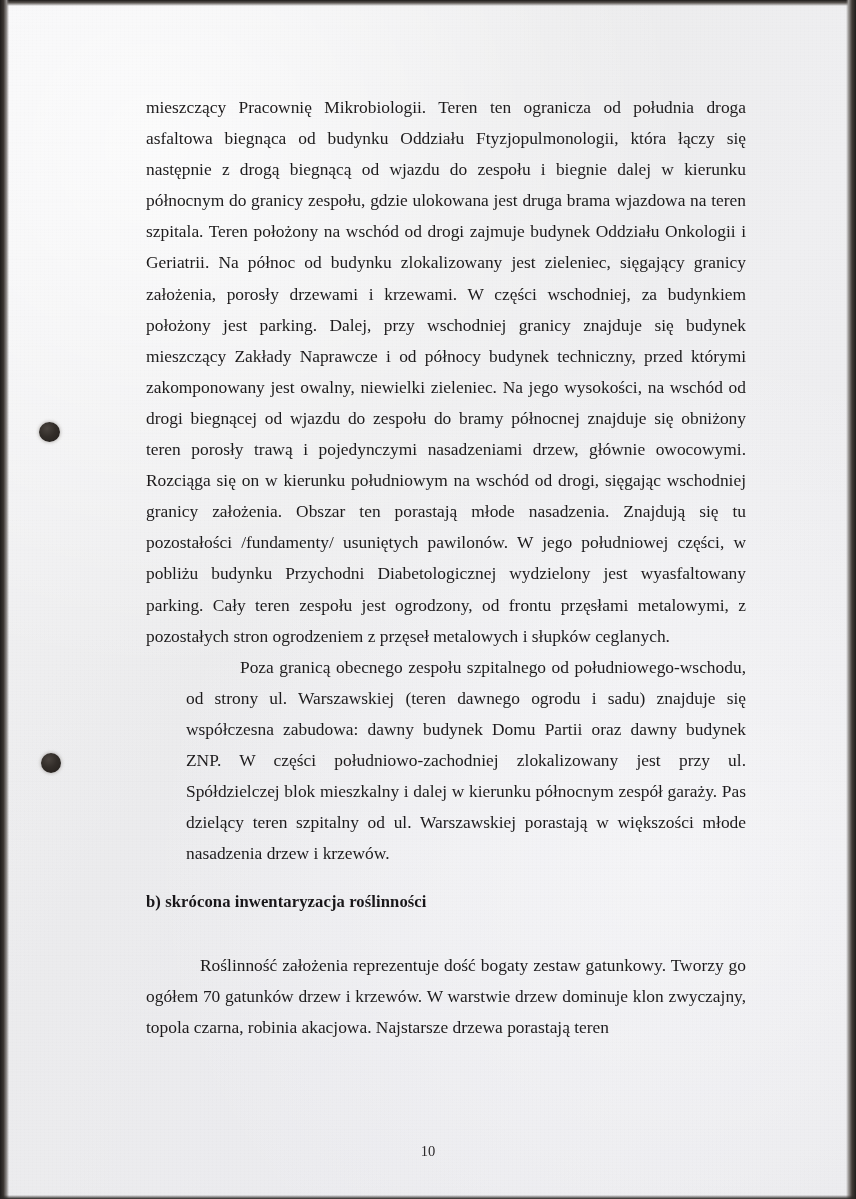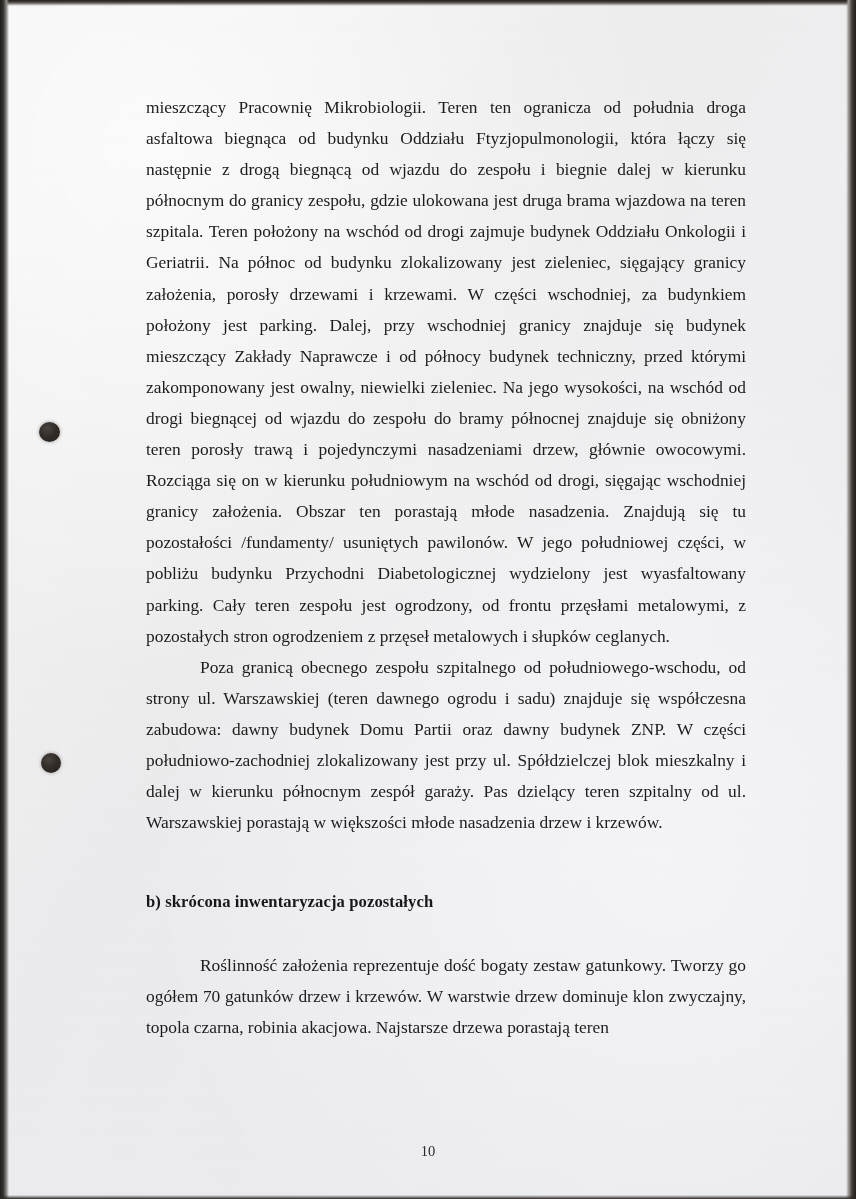--- a/index.html
+++ b/index.html
@@ -85,20 +85,21 @@
     -webkit-font-smoothing: antialiased;
   }
 
   .text-body p {
     margin: 0;
     text-indent: 0;
   }
 
   .text-body p.indented {
     text-indent: 54px;
+    margin-left: 40px;
   }
 
   .section-heading {
     position: absolute;
     left: 146px;
     top: 892px;
     font-family: "Liberation Serif", "DejaVu Serif", serif;
     font-size: 16.6px;
     font-weight: bold;
     color: #19171a;
@@ -164,21 +165,21 @@
   <div class="edge-bottom"></div>
 
   <div class="punch-hole top"></div>
   <div class="punch-hole bottom"></div>
 
   <div class="text-body">
     <p>mieszczący Pracownię Mikrobiologii. Teren ten ogranicza od południa droga asfaltowa biegnąca od budynku Oddziału Ftyzjopulmonologii, która łączy się następnie z drogą biegnącą od wjazdu do zespołu i biegnie dalej w kierunku północnym do granicy zespołu, gdzie ulokowana jest druga brama wjazdowa na teren szpitala. Teren położony na wschód od drogi zajmuje budynek Oddziału Onkologii i Geriatrii. Na północ od budynku zlokalizowany jest zieleniec, sięgający granicy założenia, porosły drzewami i krzewami. W części wschodniej, za budynkiem położony jest parking. Dalej, przy wschodniej granicy znajduje się budynek mieszczący Zakłady Naprawcze i od północy budynek techniczny, przed którymi zakomponowany jest owalny, niewielki zieleniec. Na jego wysokości, na wschód od drogi biegnącej od wjazdu do zespołu do bramy północnej znajduje się obniżony teren porosły trawą i pojedynczymi nasadzeniami drzew, głównie owocowymi. Rozciąga się on w kierunku południowym na wschód od drogi, sięgając wschodniej granicy założenia. Obszar ten porastają młode nasadzenia. Znajdują się tu pozostałości /fundamenty/ usuniętych pawilonów. W jego południowej części, w pobliżu budynku Przychodni Diabetologicznej wydzielony jest wyasfaltowany parking. Cały teren zespołu jest ogrodzony, od frontu przęsłami metalowymi, z pozostałych stron ogrodzeniem z przęseł metalowych i słupków ceglanych.</p>
     <p class="indented">Poza granicą obecnego zespołu szpitalnego od południowego-wschodu, od strony ul. Warszawskiej (teren dawnego ogrodu i sadu) znajduje się współczesna zabudowa: dawny budynek Domu Partii oraz dawny budynek ZNP. W części południowo-zachodniej zlokalizowany jest przy ul. Spółdzielczej blok mieszkalny i dalej w kierunku północnym zespół garaży. Pas dzielący teren szpitalny od ul. Warszawskiej porastają w większości młode nasadzenia drzew i krzewów.</p>
   </div>
 
-  <div class="section-heading">b) skrócona inwentaryzacja pozostałych</div>
+  <div class="section-heading">b) skrócona inwentaryzacja roślinności</div>
 
   <div class="closing-body">
     <p>Roślinność założenia reprezentuje dość bogaty zestaw gatunkowy. Tworzy go ogółem 70 gatunków drzew i krzewów. W warstwie drzew dominuje klon zwyczajny, topola czarna, robinia akacjowa. Najstarsze drzewa porastają teren</p>
   </div>
 
   <div class="page-number">10</div>
 
 </div>
 
 </body></html>

